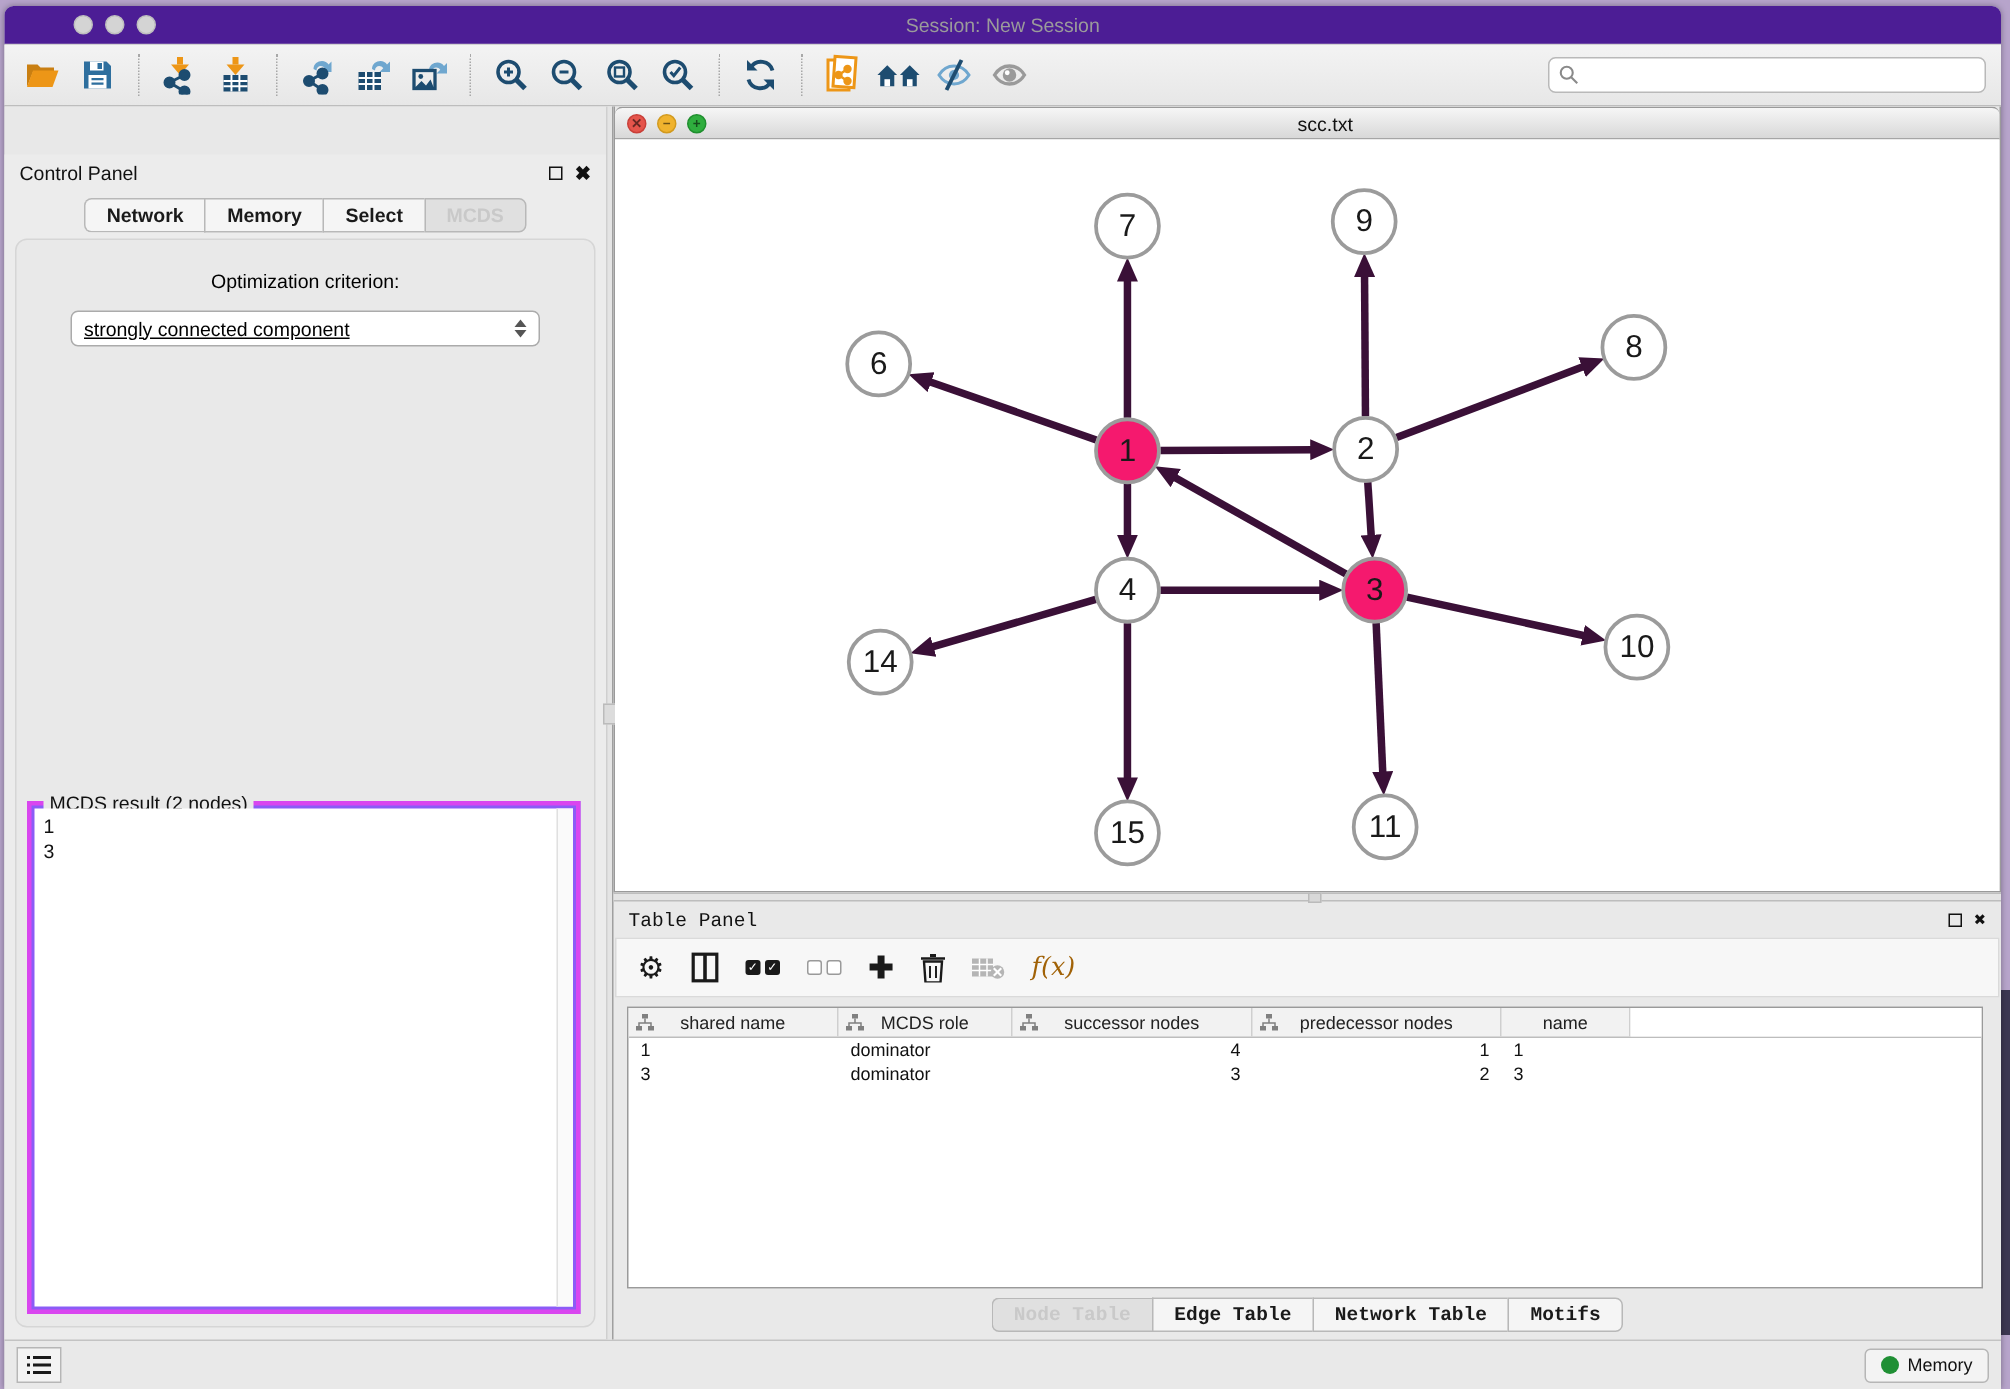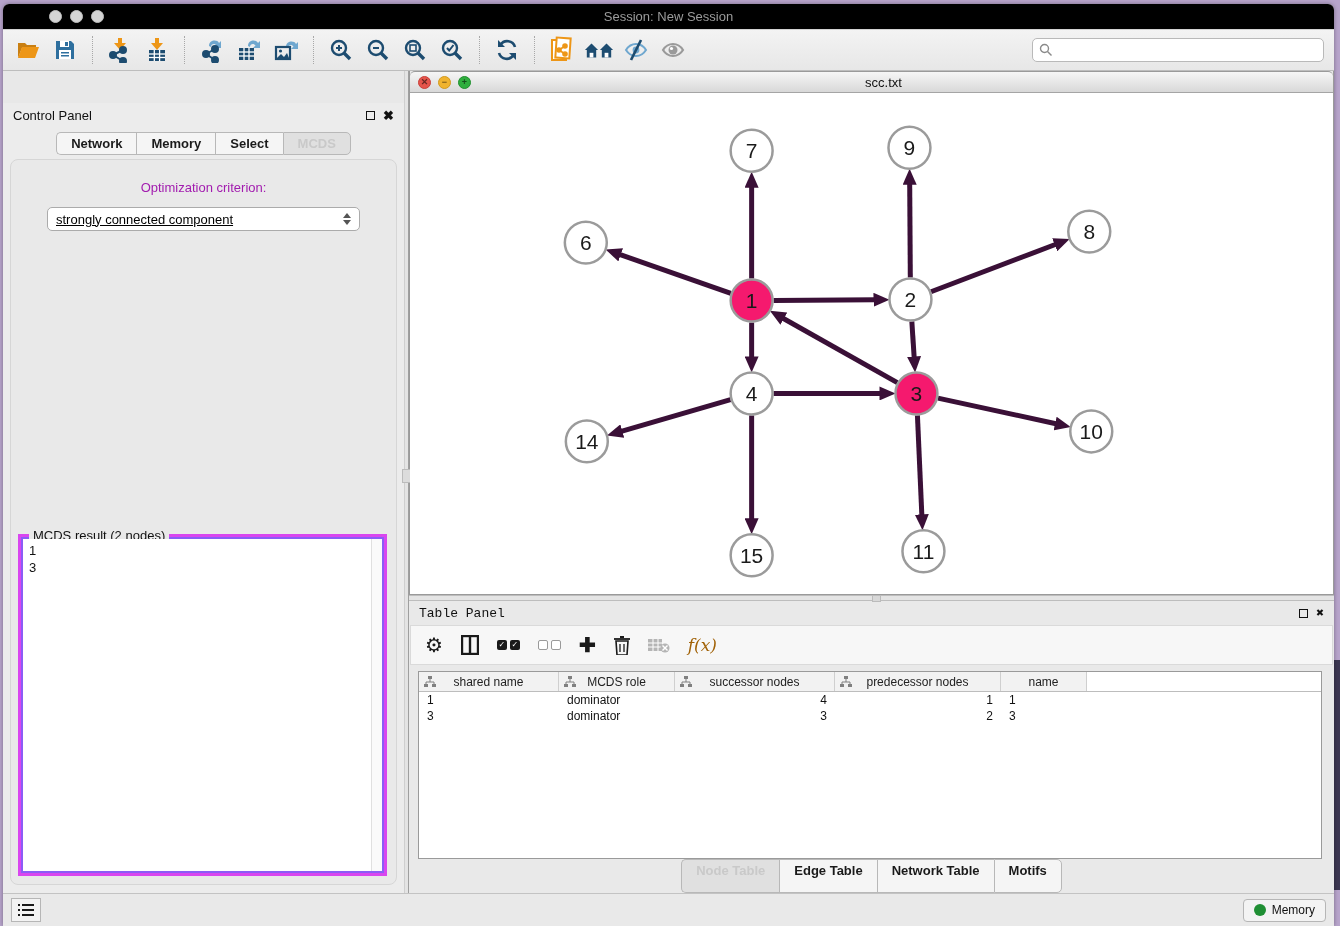--- a/index.html
+++ b/index.html
@@ -2,21 +2,21 @@
 <html><head>
 <meta charset="utf-8">
 <style>
   * { margin:0; padding:0; box-sizing:border-box; }
   html,body { width:1340px; height:926px; overflow:hidden; }
   body { background:#b7a4cb; font-family:"Liberation Sans",sans-serif; position:relative; }
   .window { position:absolute; left:3px; top:4px; right:6px; bottom:0;
             background:#ececec; border-radius:6px 6px 0 0; display:flex; flex-direction:column;
             box-shadow:0 0 4px rgba(0,0,0,.35); }
   
-  .titlebar { height:26px; background:#000000; border-bottom:1px solid #d2d2d2; position:relative;
+  .titlebar { height:26px; background:#4c1d95; border-bottom:1px solid #d2d2d2; position:relative;
               border-radius:6px 6px 0 0; display:flex; align-items:center;padding-left:36px; }
   .lights { display:flex; gap:8px; padding-left:10px; }
   .light { width:13px; height:13px; border-radius:50%; background:#d4d4d4; border:1px solid #bfbfbf;
            display:flex; align-items:center; justify-content:center; font-size:9px; line-height:1; }
   .apptitle { position:absolute; left:0; right:0; text-align:center; color:#9b9b9b; font-size:13px; }
   
   .toolbar { height:41px; background:linear-gradient(#f3f3f3,#e7e7e7); border-bottom:1px solid #bdbdbd;
              display:flex; align-items:center; padding:0 10px; gap:7px; }
   .tbtn { width:30px; height:30px; display:flex; align-items:center; justify-content:center; cursor:pointer; }
   .sep { width:0; height:28px; border-left:1px dotted #a8a8a8; margin:0 5px; }
@@ -33,21 +33,21 @@
   .float-box { width:9px; height:9px; border:1.5px solid #111; display:inline-block; cursor:pointer; }
   .close-x { font-size:13px; font-weight:bold; color:#111; cursor:pointer; line-height:1; }
   .tabs-row { display:flex; justify-content:center; padding:4px 0 0 0; }
   .tab { font-size:13px; font-weight:600; color:#1a1a1a; background:#f5f5f5; border:1px solid #b8b8b8;
          padding:3px 14px; border-right:none; cursor:pointer; }
   .tab:first-child { border-radius:5px 0 0 5px; }
   .tab:last-child { border-radius:0 5px 5px 0; border-right:1px solid #b8b8b8; }
   .tab.active { background:#e0e0e0; color:#c9c9c9; }
   .cp-body { flex:1; margin:4px 7px 8px 7px; background:#e9e9e9; border:1px solid #d6d6d6;
              border-radius:8px; position:relative; padding-top:20px; }
-  .opt-label { text-align:center; font-size:13px; color:#a21caf; margin-bottom:12px; }
+  .opt-label { text-align:center; font-size:13px; color:#000000; margin-bottom:12px; }
   .selectbox { margin:0 36px; height:24px; background:#fff; border:1px solid #ababab; border-radius:5px;
                display:flex; align-items:center; padding:0 8px; font-size:13px; cursor:pointer;text-decoration:underline; }
   .selectbox .stepper { margin-left:auto; display:flex; flex-direction:column; gap:2px; }
   .stepper i { width:0; height:0; border-left:4px solid transparent; border-right:4px solid transparent; display:block; }
   .stepper .up { border-bottom:5px solid #555; }
   .stepper .dn { border-top:5px solid #555; }
   .btnrow { display:flex; justify-content:center; gap:13px; margin-top:10px; }
   .pushbtn { font-size:13px; color:#111; background:#fff; border:1px solid #ababab; border-radius:5px;
              padding:3px 14px; cursor:pointer; }
   .fieldset { position:absolute; left:7px; right:9px; top:374px; bottom:8px;
@@ -91,21 +91,21 @@
   .ubox { width:10px; height:10px; border:1.5px solid #9a9a9a; border-radius:2px; background:#fff; }
   .tablewrap { flex:1; margin:6px 12px 0 9px; background:#fff; border:1px solid #9a9a9a; overflow:hidden;
                display:flex; flex-direction:column; }
   .thead { display:flex; height:20px; border-bottom:1px solid #bdbdbd; background:#f2f2f2; }
   .th { position:relative; display:flex; align-items:center; justify-content:center; font-size:12px; color:#222;
         border-right:1px solid #cfcfcf; height:100%; cursor:pointer; }
   .th .hicon { position:absolute; left:5px; top:4px; }
   .thead .filler { flex:1; background:#fff; border-right:none; }
   .trow { display:flex; height:16px; }
   .td { font-size:12px; color:#111; padding:0 8px; line-height:16px; white-space:nowrap; overflow:hidden; }
-  .bottom-tabs { height:34px; display:flex; justify-content:center; }
+  .bottom-tabs { height:34px; display:flex; align-items:center; justify-content:center;font-family:Liberation Mono, monospace; }
   
   .statusbar { height:33px; background:#e9e9e9; border-top:1px solid #c3c3c3; display:flex; align-items:center;
                padding:0 8px; }
   .listbtn { width:30px; height:24px; background:#f3f3f3; border:1px solid #b6b6b6; display:flex;
              align-items:center; justify-content:center; cursor:pointer; }
   .membtn { margin-left:auto; height:23px; background:#f3f3f3; border:1px solid #b6b6b6; border-radius:4px;
             display:flex; align-items:center; gap:6px; padding:0 10px; font-size:12px; color:#111; cursor:pointer; }
   .greendot { width:12px; height:12px; border-radius:50%; background:#1f8f34; }
   .edge-strip { position:absolute; right:0; top:660px; width:6px; height:230px; background:#3c3752; }
 </style>

